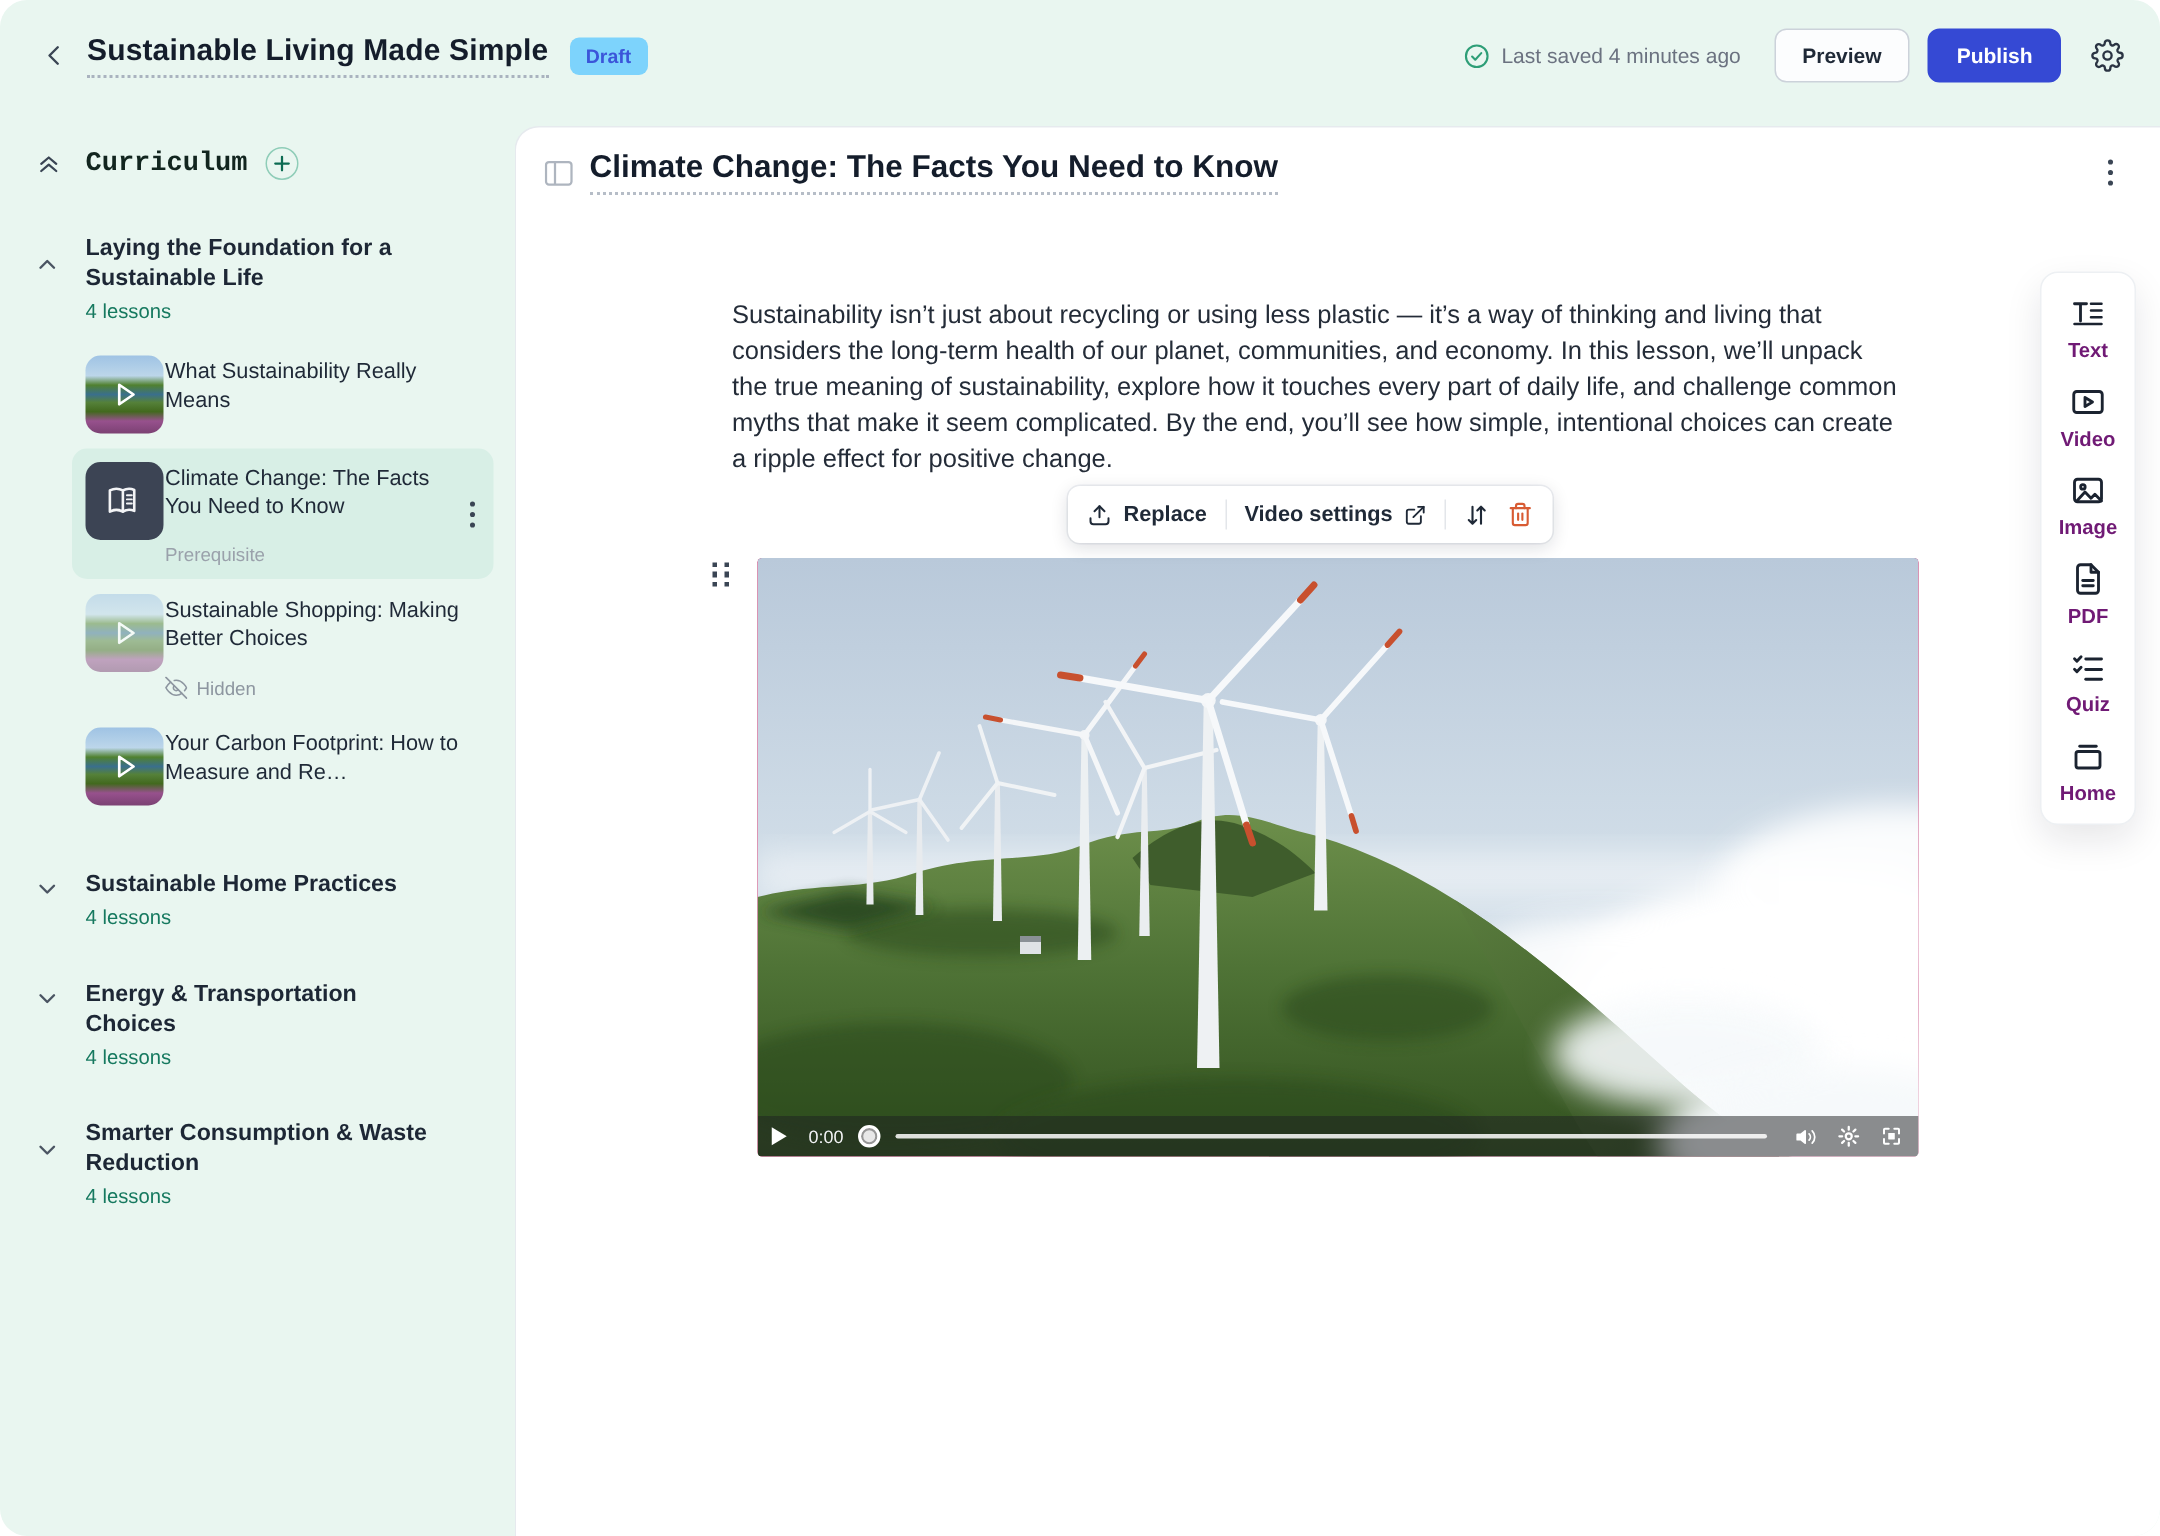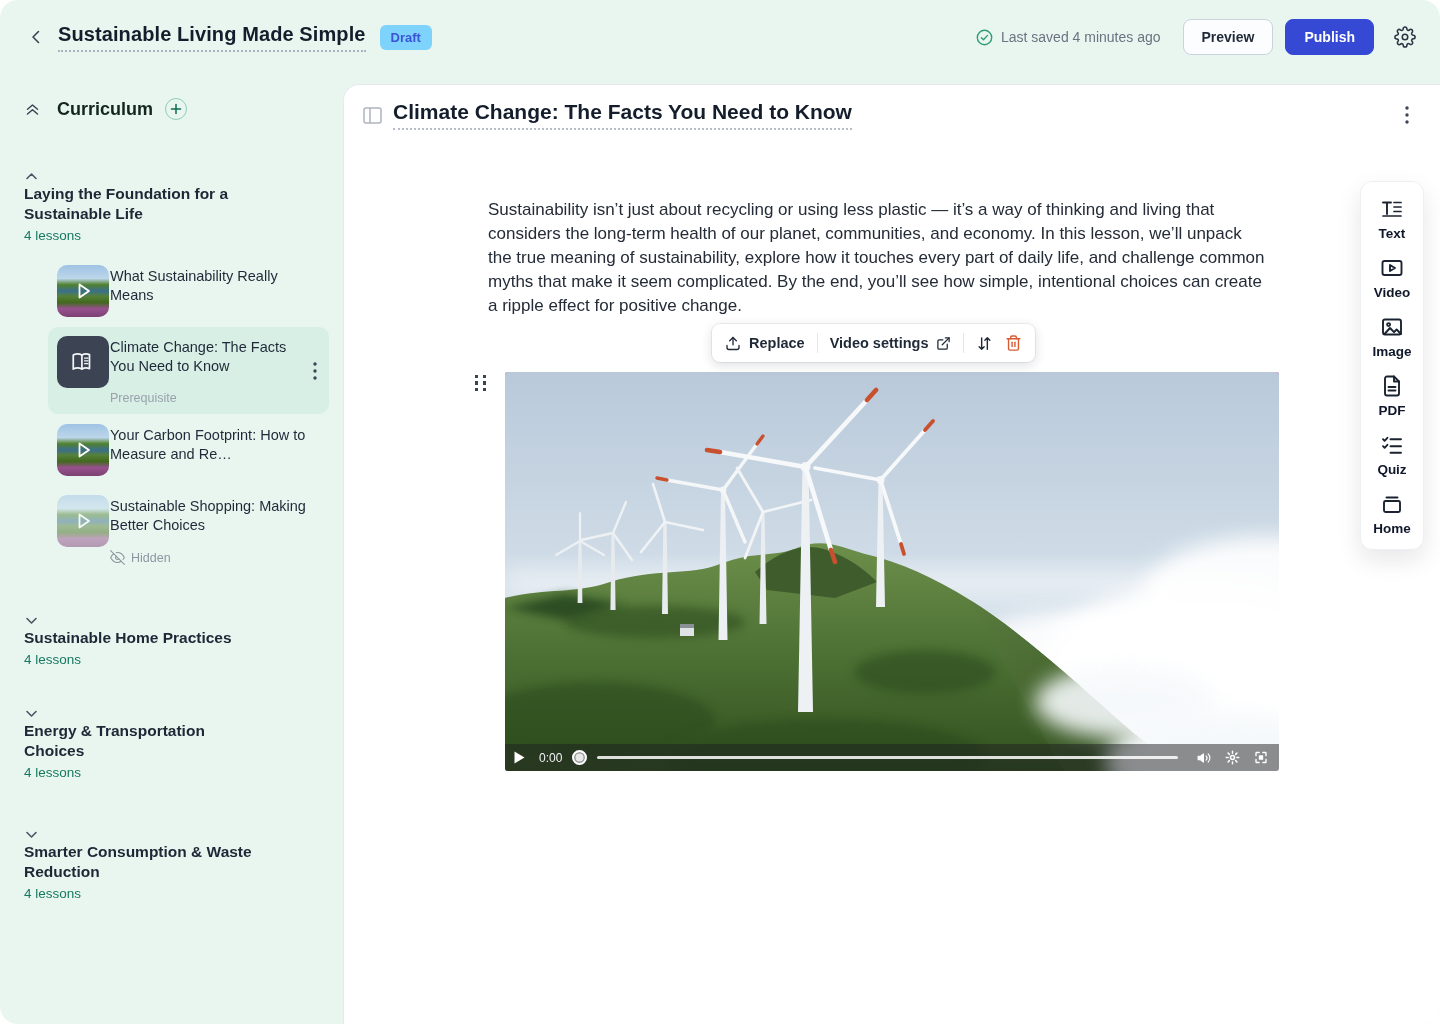--- a/index.html
+++ b/index.html
@@ -15,24 +15,24 @@
   .saved { display:flex; align-items:center; gap:8px; color:#6b7280; font-size:14px; margin-right:22px; }
   .btn { font-size:14px; font-weight:600; border-radius:8px; padding:9px 18px; cursor:pointer; font-family:inherit; }
   .btn-secondary { background:#fcfdfe; border:1px solid #ccd2da; color:#1f2937; margin-right:12px; }
   .btn-primary { background:#3549d4; border:1px solid #3549d4; color:#ffffff; margin-right:18px; }
   .gear-btn { width:26px; height:26px; display:flex; align-items:center; justify-content:center; cursor:pointer; }
 
   
   .sidebar { position:absolute; top:74px; left:0; width:343px; bottom:0; padding:24px 0 0 24px; }
   .curriculum-row { display:flex; align-items:center; margin-bottom:36px; }
   .collapse-all { width:18px; height:18px; margin-right:15px; cursor:pointer; display:flex; align-items:center; }
-  .curriculum-title { font-size:18px; font-weight:700; color:#12251f; margin-right:12px; }
+  .curriculum-title { font-size:18px; font-weight:700; color:#12251f; margin-right:12px;font-family:Liberation Mono, monospace; }
   .add-circle { width:22px; height:22px; border:1.4px solid #8fcdb8; border-radius:50%; display:flex; align-items:center; justify-content:center; color:#0c6b52; cursor:pointer; background:transparent; }
   .section { margin-bottom:34px; }
-  .section-head { display:flex; cursor:pointer;flex-direction:column; }
+  .section-head { display:flex; cursor:pointer; }
   .section-chevron { width:16px; height:16px; margin:4px 17px 0 0; flex:none; display:flex; align-items:center; }
   .section-head.multi .section-chevron { margin-top:12px; }
   .section-texts { width:230px; }
   .section-title { font-size:15.5px; font-weight:600; color:#1d2735; line-height:20px; }
   .lesson-count { font-size:13.5px; color:#16795f; margin-top:4px; font-weight:500; }
   .lessons { margin:13px 0 0 24px; width:281px; }
   .lesson { display:flex; align-items:flex-start; gap:1px; padding:9px 6px 9px 9px; border-radius:10px; margin-bottom:1px; cursor:pointer; }
   .lesson.selected { background:#d8efe6; }
   .thumb { width:52px; height:52px; border-radius:10px; flex:none; position:relative;
     background:linear-gradient(180deg,#9fc3e4 0%,#bcd6ea 26%,#50812f 38%,#3a6f8c 50%,#55813a 60%,#42691e 72%,#97518d 84%,#7b4173 100%); }
@@ -70,21 +70,21 @@
   .vc-time { color:#f3f4f6; font-size:12px; margin:0 2px 0 6px; }
   .vc-scrub { width:15px; height:15px; border-radius:50%; background:#e8e8e8; border:2.5px solid #fff; box-shadow:0 0 0 1.5px rgba(0,0,0,.35) inset; flex:none; cursor:pointer; }
   .vc-track { flex:1; height:2.5px; background:rgba(255,255,255,.85); border-radius:2px; margin:0 10px 0 2px; cursor:pointer; }
   .vc-icons { display:flex; align-items:center; gap:13px; }
   .vc-icons span { display:flex; cursor:pointer; }
 
   
   .palette { position:absolute; top:181px; right:16px; width:64px; background:#ffffff; border:1px solid #edf0f3; border-radius:12px;
     box-shadow:0 10px 24px rgba(15,23,42,.10); padding:15px 0 13px; display:flex; flex-direction:column; align-items:center; gap:15px; z-index:6; }
   .pal-item { display:flex; flex-direction:column; align-items:center; gap:5px; cursor:pointer; width:100%; }
-  .pal-item .lbl { font-size:13.5px; font-weight:600; color:#0f172a; }
+  .pal-item .lbl { font-size:13.5px; font-weight:600; color:#701a75; }
 
   svg { display:block; }
 </style>
 </head>
 <body>
 
 <div class="app">
 
   <div class="header">
     <div class="back-btn">
@@ -171,50 +171,50 @@
           <div class="kebab">
             <svg width="4" height="18" viewBox="0 0 4 18">
                 <circle cx="2" cy="2" r="1.7" fill="#3a4554"></circle>
                 <circle cx="2" cy="9" r="1.7" fill="#3a4554"></circle>
                 <circle cx="2" cy="16" r="1.7" fill="#3a4554"></circle>
               </svg>
           </div>
         </div>
 
         <div class="lesson">
-          <div class="thumb">
-            <span class="play">
-              <svg width="22" height="22" viewBox="0 0 22 22">
-                  <path d="M7.5 4.5 17 11l-9.5 6.5z" fill="none" stroke="#ffffff" stroke-width="1.8" stroke-linejoin="round"></path>
-                </svg>
-            </span>
-          </div>
-          <div class="lesson-texts">
-            <div class="lesson-title">Your Carbon Footprint: How to Measure and Re…</div>
-          </div>
-        </div>
-
-        <div class="lesson">
           <div class="thumb faded">
             <span class="play">
               <svg width="22" height="22" viewBox="0 0 22 22">
                   <path d="M7.5 4.5 17 11l-9.5 6.5z" fill="none" stroke="#ffffff" stroke-width="1.8" stroke-linejoin="round"></path>
                 </svg>
             </span>
           </div>
           <div class="lesson-texts">
             <div class="lesson-title">Sustainable Shopping: Making Better Choices</div>
             <div class="lesson-sub hidden-row">
               <svg width="15" height="15" viewBox="0 0 24 24" fill="none" stroke="#8d96a0" stroke-width="1.7" stroke-linecap="round" stroke-linejoin="round">
                   <path d="M17.94 17.94A10.07 10.07 0 0 1 12 20c-7 0-11-8-11-8a18.45 18.45 0 0 1 5.06-5.94M9.9 4.24A9.12 9.12 0 0 1 12 4c7 0 11 8 11 8a18.5 18.5 0 0 1-2.16 3.19"></path>
                   <path d="M14.12 14.12a3 3 0 1 1-4.24-4.24"></path>
                   <line x1="1" y1="1" x2="23" y2="23"></line>
                 </svg>
               <span>Hidden</span>
             </div>
+          </div>
+        </div>
+
+        <div class="lesson">
+          <div class="thumb">
+            <span class="play">
+              <svg width="22" height="22" viewBox="0 0 22 22">
+                  <path d="M7.5 4.5 17 11l-9.5 6.5z" fill="none" stroke="#ffffff" stroke-width="1.8" stroke-linejoin="round"></path>
+                </svg>
+            </span>
+          </div>
+          <div class="lesson-texts">
+            <div class="lesson-title">Your Carbon Footprint: How to Measure and Re…</div>
           </div>
         </div>
       </div>
     </div>
 
     <div class="section">
       <div class="section-head">
         <span class="section-chevron">
           <svg width="15" height="15" viewBox="0 0 15 15" fill="none" stroke="#4b5563" stroke-width="1.6" stroke-linecap="round" stroke-linejoin="round">
               <path d="M3 5.5 7.5 10 12 5.5"></path>

